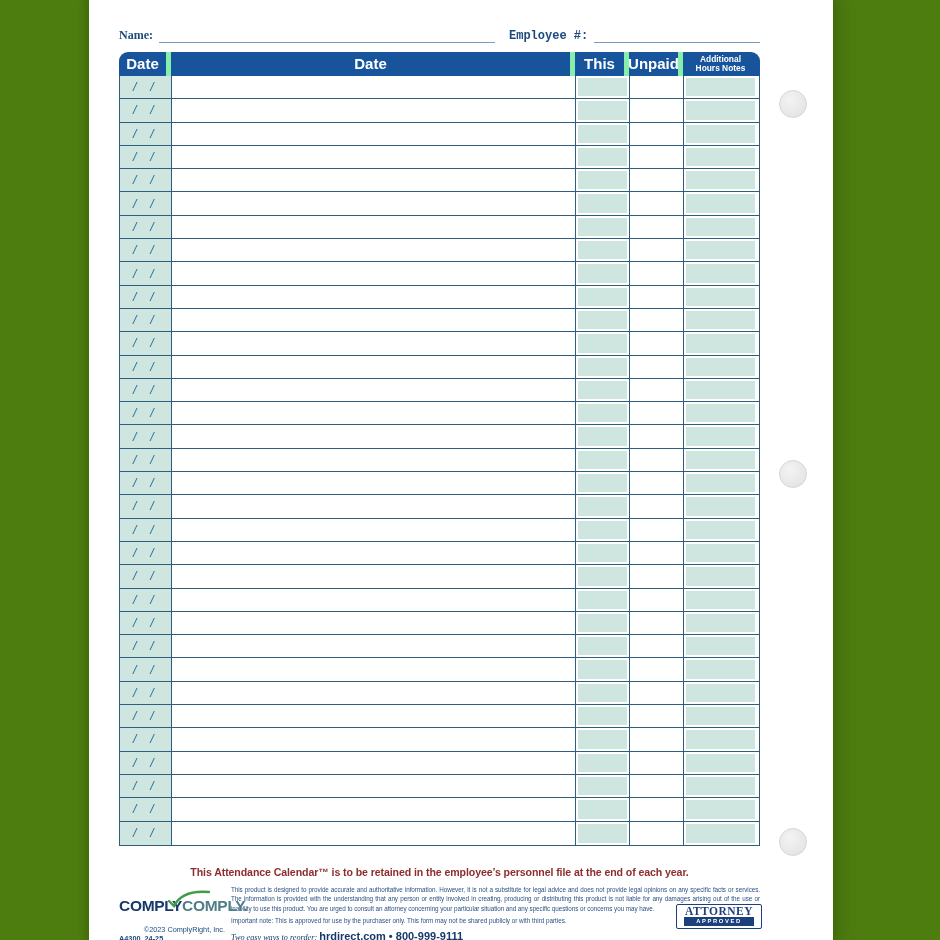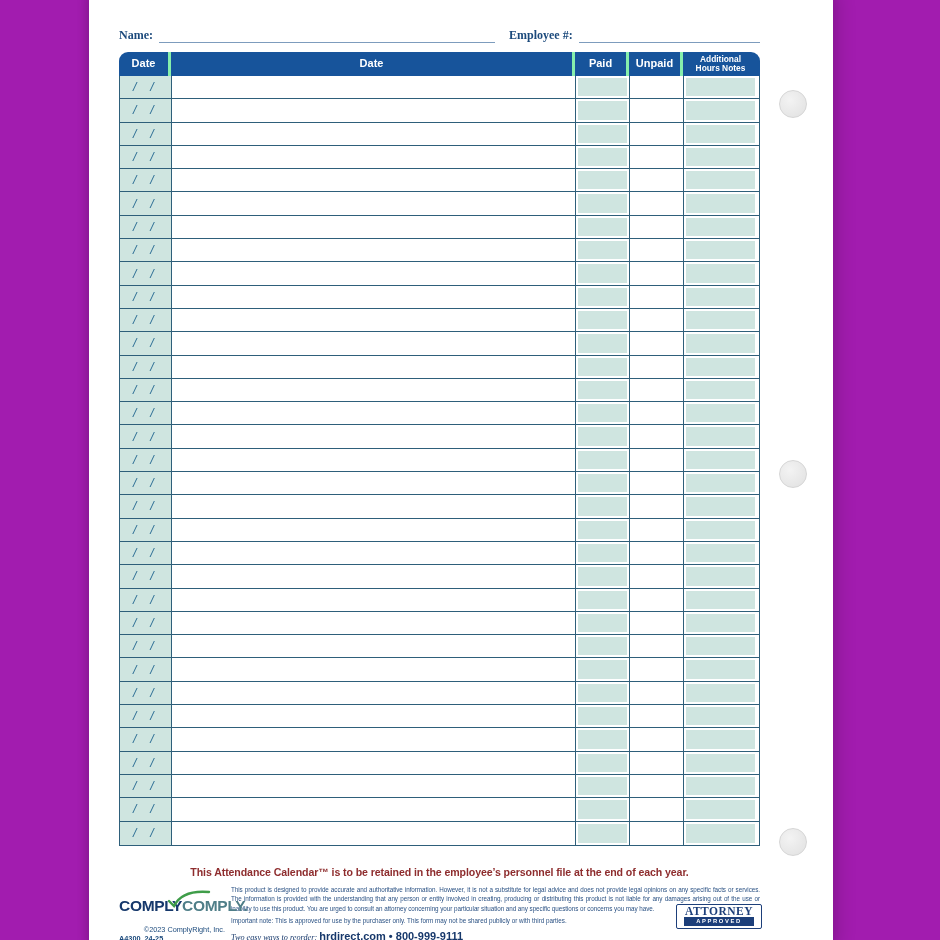--- a/index.html
+++ b/index.html
@@ -1,38 +1,38 @@
 <!DOCTYPE html>
 <html><head>
 <meta charset="utf-8">
 <style>
   html,body{margin:0;padding:0;background:#ffffff;width:940px;height:940px;overflow:hidden;
     font-family:"Liberation Sans",sans-serif;}
-  .stage{position:relative;width:940px;height:940px;background:#a21caf;}
+  .stage{position:relative;width:940px;height:940px;background:#4d7c0f;}
   .page{position:absolute;left:89px;top:-6px;width:744px;height:952px;background:#ffffff;
     box-shadow:-3px 0 9px rgba(0,0,0,.15), 7px 0 16px rgba(0,0,0,.13);}
   .hole{position:absolute;width:26px;height:26px;border-radius:50%;
     background:radial-gradient(circle at 38% 35%, #f3f3f3 0%, #e6e6e6 70%, #dedede 100%);
     border:1px solid #d6d6d6;}
   .content{position:absolute;left:30px;top:6px;width:641px;}
 
   
   .idrow{display:flex;align-items:flex-end;margin-top:28px;height:15px;
     font-family:"Liberation Serif",serif;color:#1c4a7c;font-size:12px;font-weight:600;}
   .uline{border-bottom:1.3px solid #7d9cbd;height:12px;}
   .uline.name{width:336px;margin-left:6px;}
   .uline.emp{flex:1;margin-left:6px;}
-  .idrow .emp-label{margin-left:14px;}
+  .idrow .emp-label{margin-left:14px;font-family:Liberation Mono, monospace;}
 
   
   .table{margin-top:9px;}
   .thead{display:grid;grid-template-columns:52px 404px 54px 54px 75px;height:24px;
     background:#17549b;border-radius:9px 9px 0 0;color:#fff;font-weight:bold;}
-  .th{display:flex;align-items:center;justify-content:center;font-size:11px;
-    border-right:3px solid #86efac;text-align:center;line-height:1.05;}
+  .th{display:flex;align-items:center;justify-content:center;font-size:15px;
+    border-right:5px solid #86efac;text-align:center;line-height:1.05;}
   .th:last-child{border-right:none;}
   .th.small{font-size:8.4px;flex-direction:column;}
   .tbody{border:1px solid #2e5f7a;border-top:none;}
   .trow{display:grid;grid-template-columns:52px 404px 54px 54px 73px;height:23.3px;
     border-bottom:1px solid #2e5f7a;box-sizing:border-box;}
   .trow:last-child{border-bottom:none;}
   .cell{border-right:1px solid #2e5f7a;box-sizing:border-box;}
   .cell:last-child{border-right:none;}
   .c-date{background:#cfe5e0;color:#2e6f95;font-size:12.5px;white-space:pre;
     display:flex;align-items:center;padding-left:13px;font-style:italic;}
@@ -78,21 +78,21 @@
         <span>Name:</span>
         <span class="uline name"></span>
         <span class="emp-label">Employee #:</span>
         <span class="uline emp"></span>
       </div>
 
       <div class="table">
         <div class="thead">
           <div class="th">Date</div>
           <div class="th">Date</div>
-          <div class="th">Paid</div>
+          <div class="th">This</div>
           <div class="th">Unpaid</div>
           <div class="th small">
             <span>Additional</span>
             <span>Hours Notes</span>
           </div>
         </div>
         <div class="tbody">
             <div class="trow">
               <div class="cell c-date">/    /</div>
               <div class="cell c-notes"></div>

